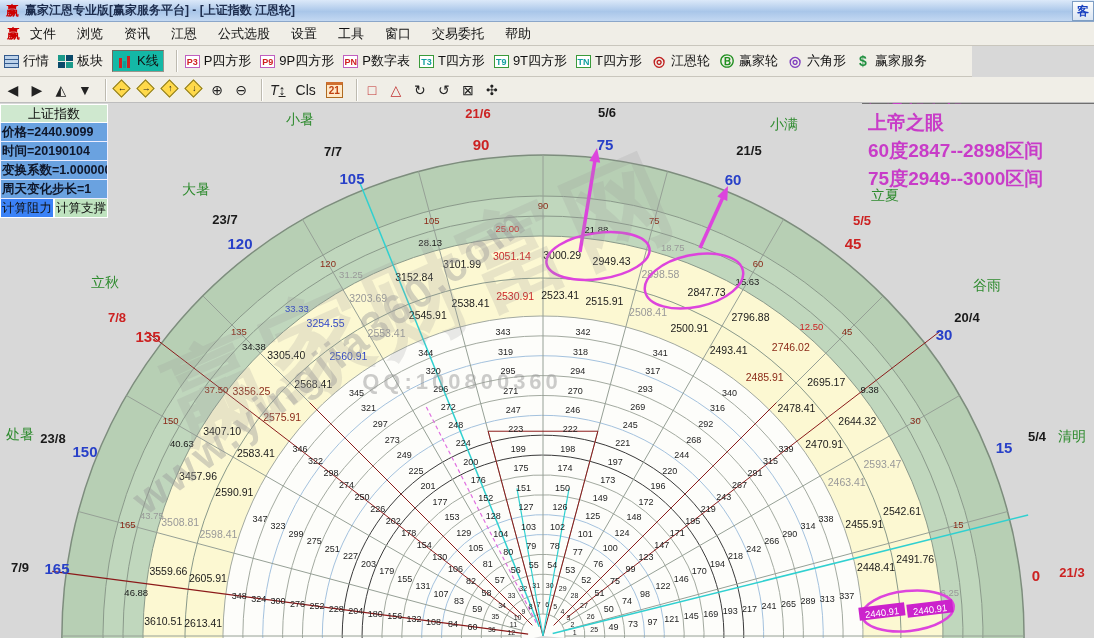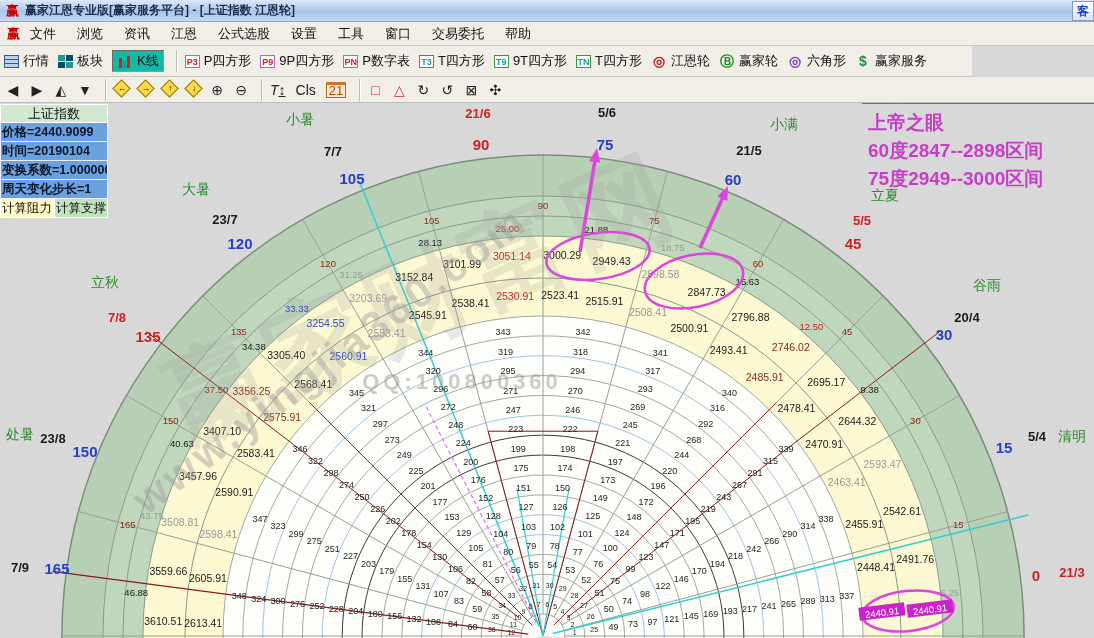--- a/index.html
+++ b/index.html
@@ -23,30 +23,30 @@
   .ic-candles i{display:inline-block;width:3px;margin-right:1px;vertical-align:bottom;}
   .ic-letter{border:1px solid #c060c0;color:#d02020;background:#ffffff;font-weight:bold;font-size:9px;width:15px;height:13px;line-height:12px;}
   .ic-letter.t{border-color:#3a9a3a;color:#14a0a0;}
   .ic-round{font-size:14px;line-height:14px;}
   .pressed{border:1px solid #9a968c;border-top-color:#6f6b62;border-left-color:#6f6b62;background:#14b8a6;padding:1px 4px;}
   .toolbar2{position:absolute;left:0;top:77px;width:1094px;height:26px;background:#f0eee7;border-bottom:1px solid #bdbdbd;display:flex;align-items:center;box-sizing:border-box;padding-left:6px;}
   .dt{display:inline-block;margin-right:10px;font-size:14px;color:#222;text-align:center;min-width:14px;}
   .dt.red{color:#c03030;}
   .dt .diamond{display:inline-block;width:11px;height:11px;background:#ffd94a;border:1px solid #8a7a20;transform:rotate(45deg);position:relative;}
   .dt .diamond b{position:absolute;left:0;top:-1px;width:11px;height:11px;transform:rotate(-45deg);font-size:9px;line-height:12px;color:#222;font-weight:normal;display:block;text-align:center;}
-  .dt .cal{display:inline-block;border:1px solid #b06a20;background:#ffe9c8;color:#c04010;font-size:13px;font-weight:normal;padding:0 2px;line-height:12px;border-top:3px solid #d07030;}
+  .dt .cal{display:inline-block;border:1px solid #b06a20;background:#ffe9c8;color:#c04010;font-size:10px;font-weight:bold;padding:0 2px;line-height:12px;border-top:3px solid #d07030;}
   .chart{position:absolute;left:0;top:103px;width:1094px;height:535px;background:#d8d8d8;overflow:hidden;}
   .chart svg{position:absolute;left:0;top:0;}
   .watermark{position:absolute;font-weight:bold;color:#9a9a9a;white-space:nowrap;pointer-events:none;}
   .panel{position:absolute;left:0;top:1px;width:108px;font-size:12px;}
   .panel .hdr{background:#cfe8cf;border:1px solid #fff;color:#111;text-align:center;height:17px;line-height:17px;font-size:13px;}
   .panel .row{background:#6aa2e0;border:1px solid #eef;border-top:none;color:#0f172a;font-weight:bold;height:18px;line-height:18px;white-space:nowrap;overflow:hidden;padding-left:1px;font-size:12.5px;}
   .panel .btns{display:flex;}
   .panel .btn{flex:1;height:18px;line-height:18px;text-align:center;border:1px solid #fff;border-top:none;color:#111;font-size:12.5px;cursor:pointer;}
-  .panel .btn.b1{background:#fef9c3;}
+  .panel .btn.b1{background:#3b82f6;}
   .panel .btn.b2{background:#bfe3bf;}
   .ann-box{position:absolute;left:868px;top:-22px;width:226px;}
   .ann-line{font-size:19px;font-weight:bold;color:#c83cc8;height:28px;line-height:28px;white-space:nowrap;}
   .gray-rule{position:absolute;left:862px;top:-1px;width:232px;height:2px;background:#6f6f6f;}
 </style>
 </head>
 <body>
 
 <div class="titlebar">
   <span class="appicon">赢</span>

